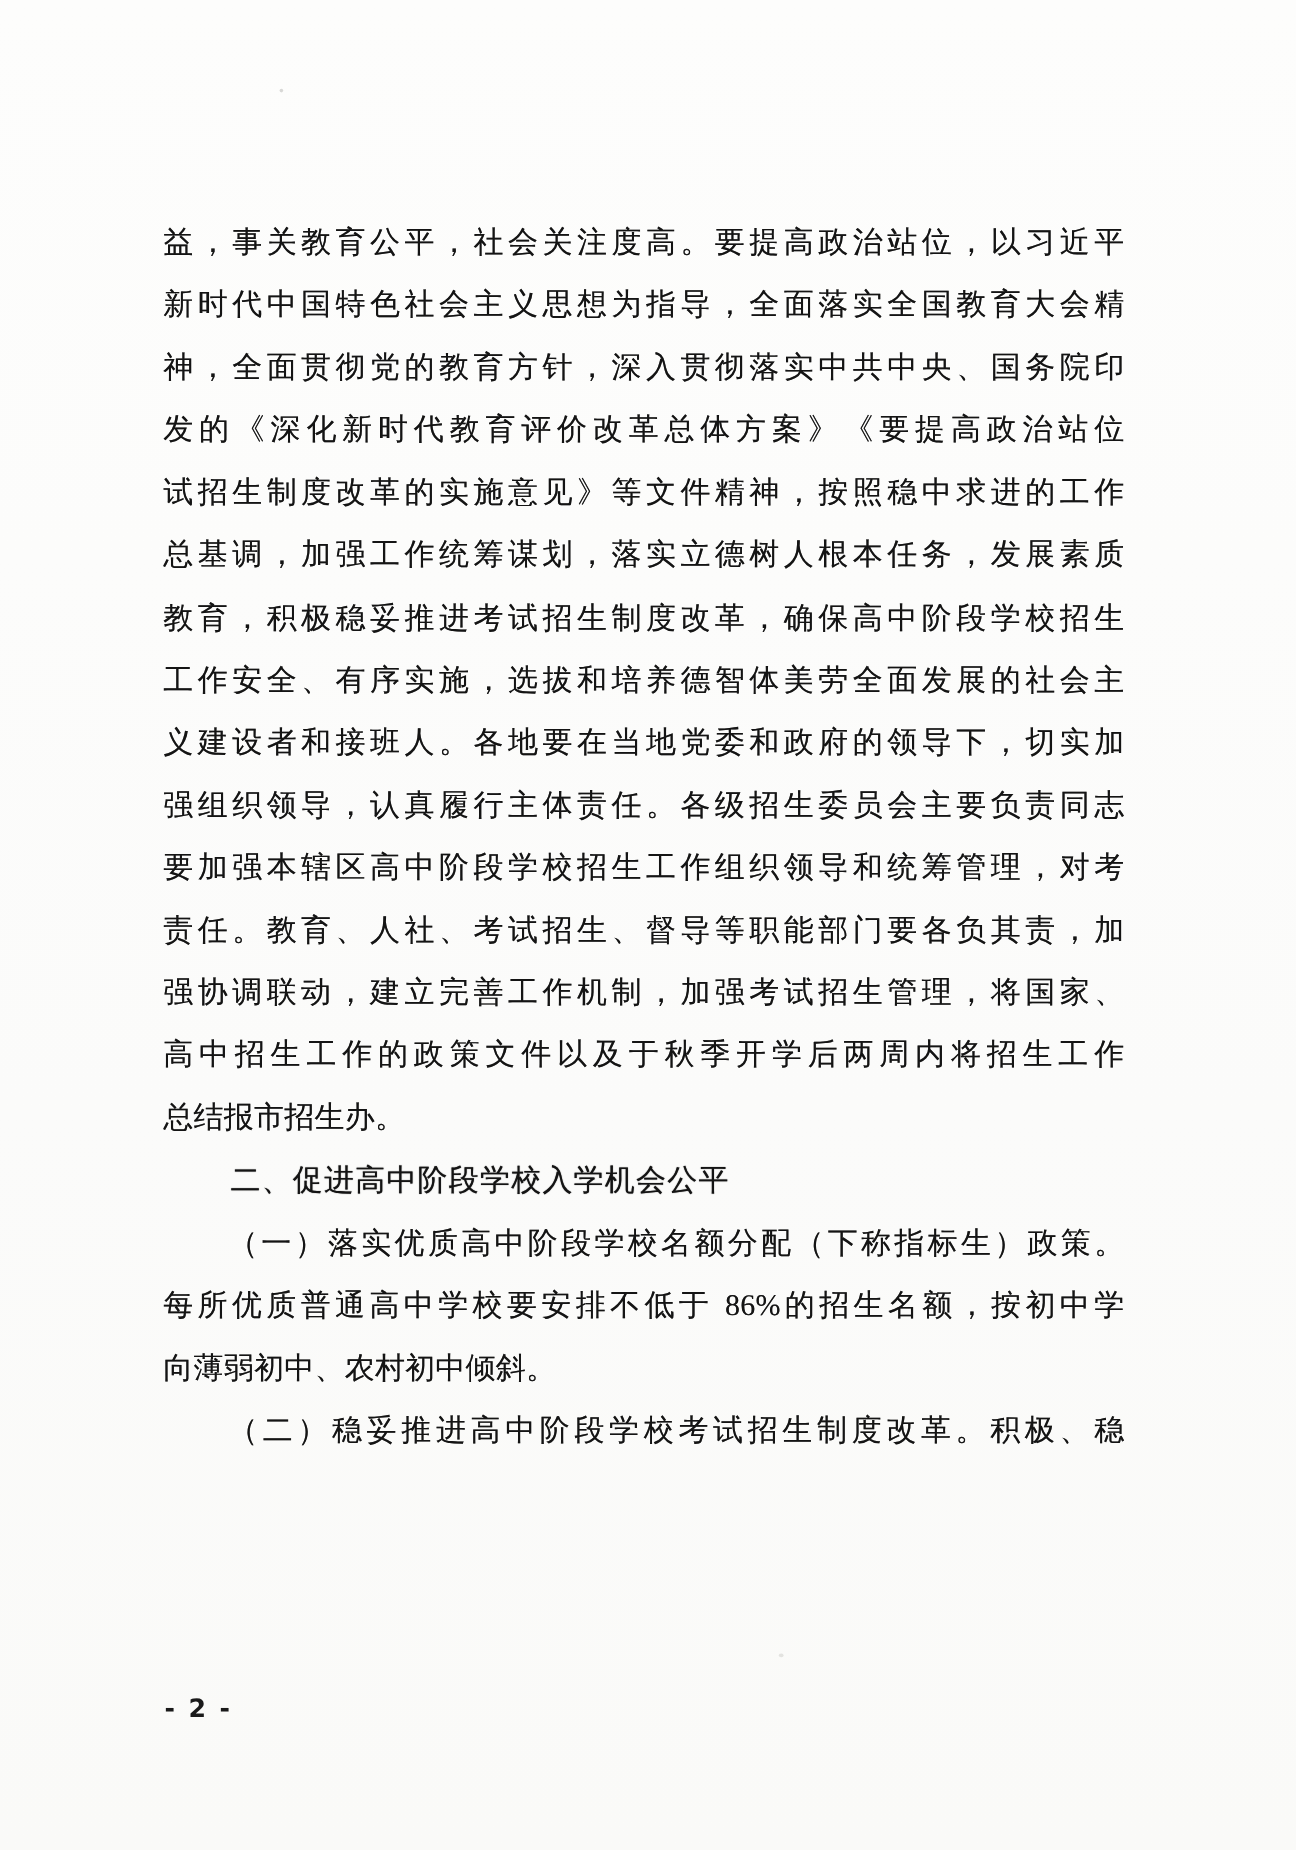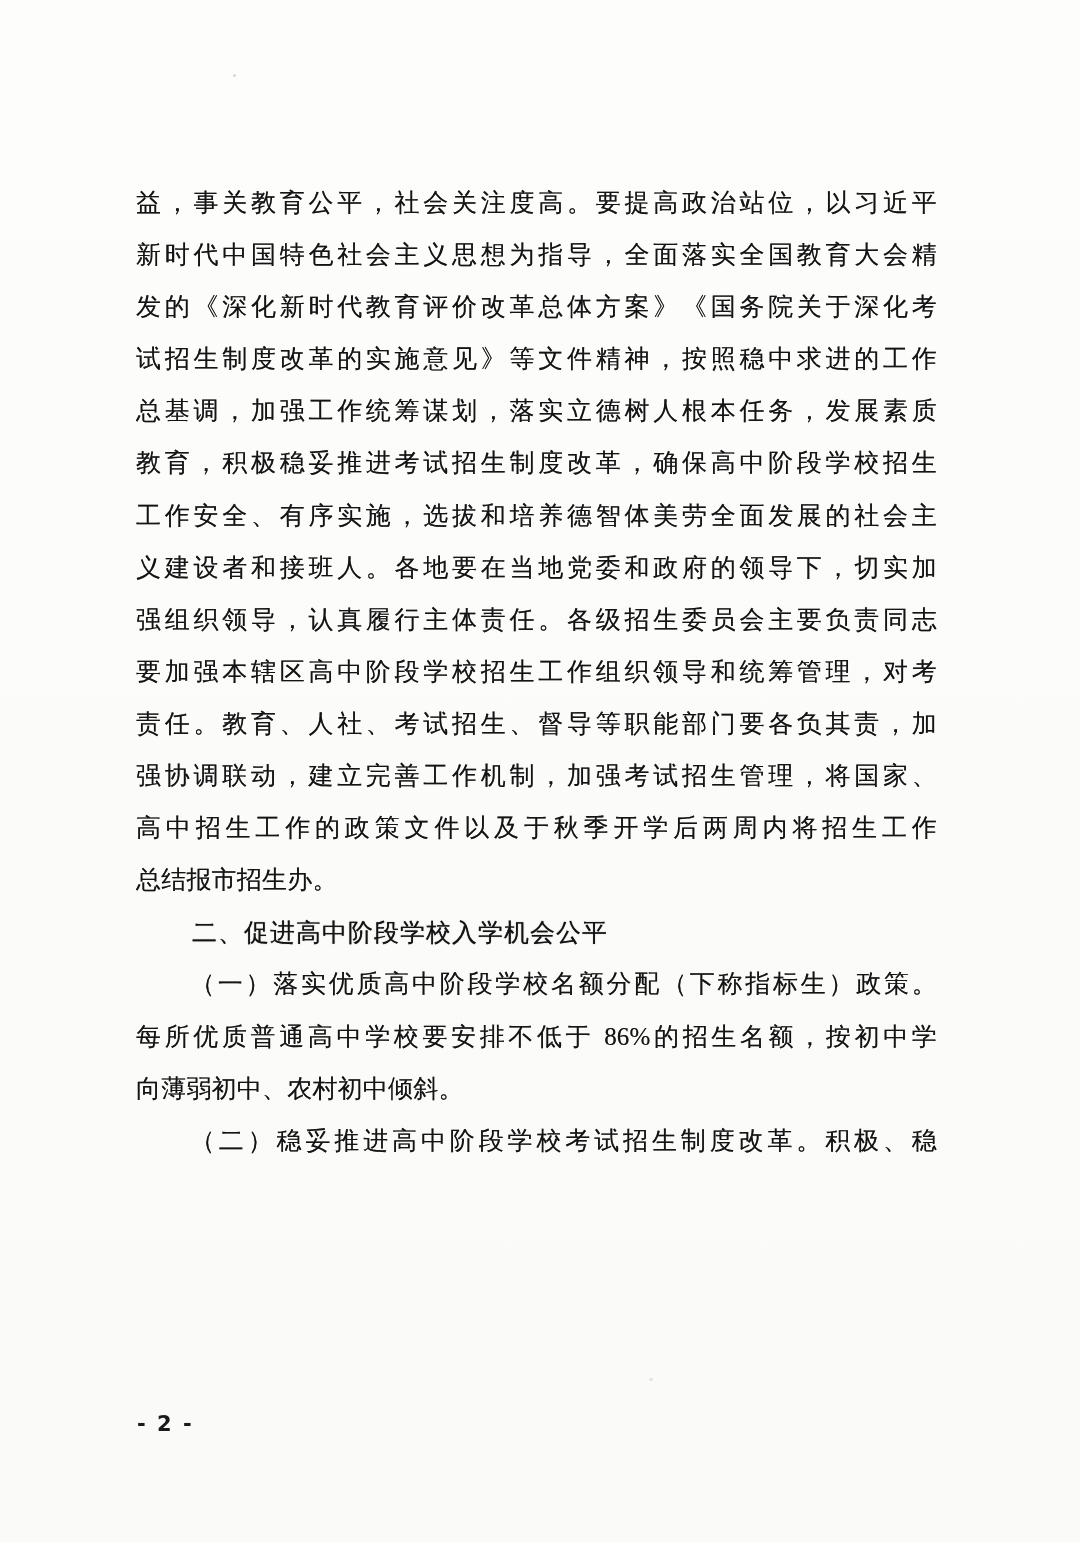--- a/index.html
+++ b/index.html
@@ -63,21 +63,22 @@
 </head>
 <body>
 
 <div class="page">
   <div class="speck s1"></div>
   <div class="speck s2"></div>
 
   <div class="doc-body">
     <div class="ln j">益，事关教育公平，社会关注度高。要提高政治站位，以习近平</div>
     <div class="ln j">新时代中国特色社会主义思想为指导，全面落实全国教育大会精</div>
-    <div class="ln j">发的《深化新时代教育评价改革总体方案》《国务院关于深化考</div>
+    <div class="ln j">神，全面贯彻党的教育方针，深入贯彻落实中共中央、国务院印</div>
+    <div class="ln j">发的《深化新时代教育评价改革总体方案》《要提高政治站位</div>
     <div class="ln j">试招生制度改革的实施意见》等文件精神，按照稳中求进的工作</div>
     <div class="ln j">总基调，加强工作统筹谋划，落实立德树人根本任务，发展素质</div>
     <div class="ln j">教育，积极稳妥推进考试招生制度改革，确保高中阶段学校招生</div>
     <div class="ln j">工作安全、有序实施，选拔和培养德智体美劳全面发展的社会主</div>
     <div class="ln j">义建设者和接班人。各地要在当地党委和政府的领导下，切实加</div>
     <div class="ln j">强组织领导，认真履行主体责任。各级招生委员会主要负责同志</div>
     <div class="ln j">要加强本辖区高中阶段学校招生工作组织领导和统筹管理，对考</div>
     <div class="ln j">责任。教育、人社、考试招生、督导等职能部门要各负其责，加</div>
     <div class="ln j">强协调联动，建立完善工作机制，加强考试招生管理，将国家、</div>
     <div class="ln j">高中招生工作的政策文件以及于秋季开学后两周内将招生工作</div>

